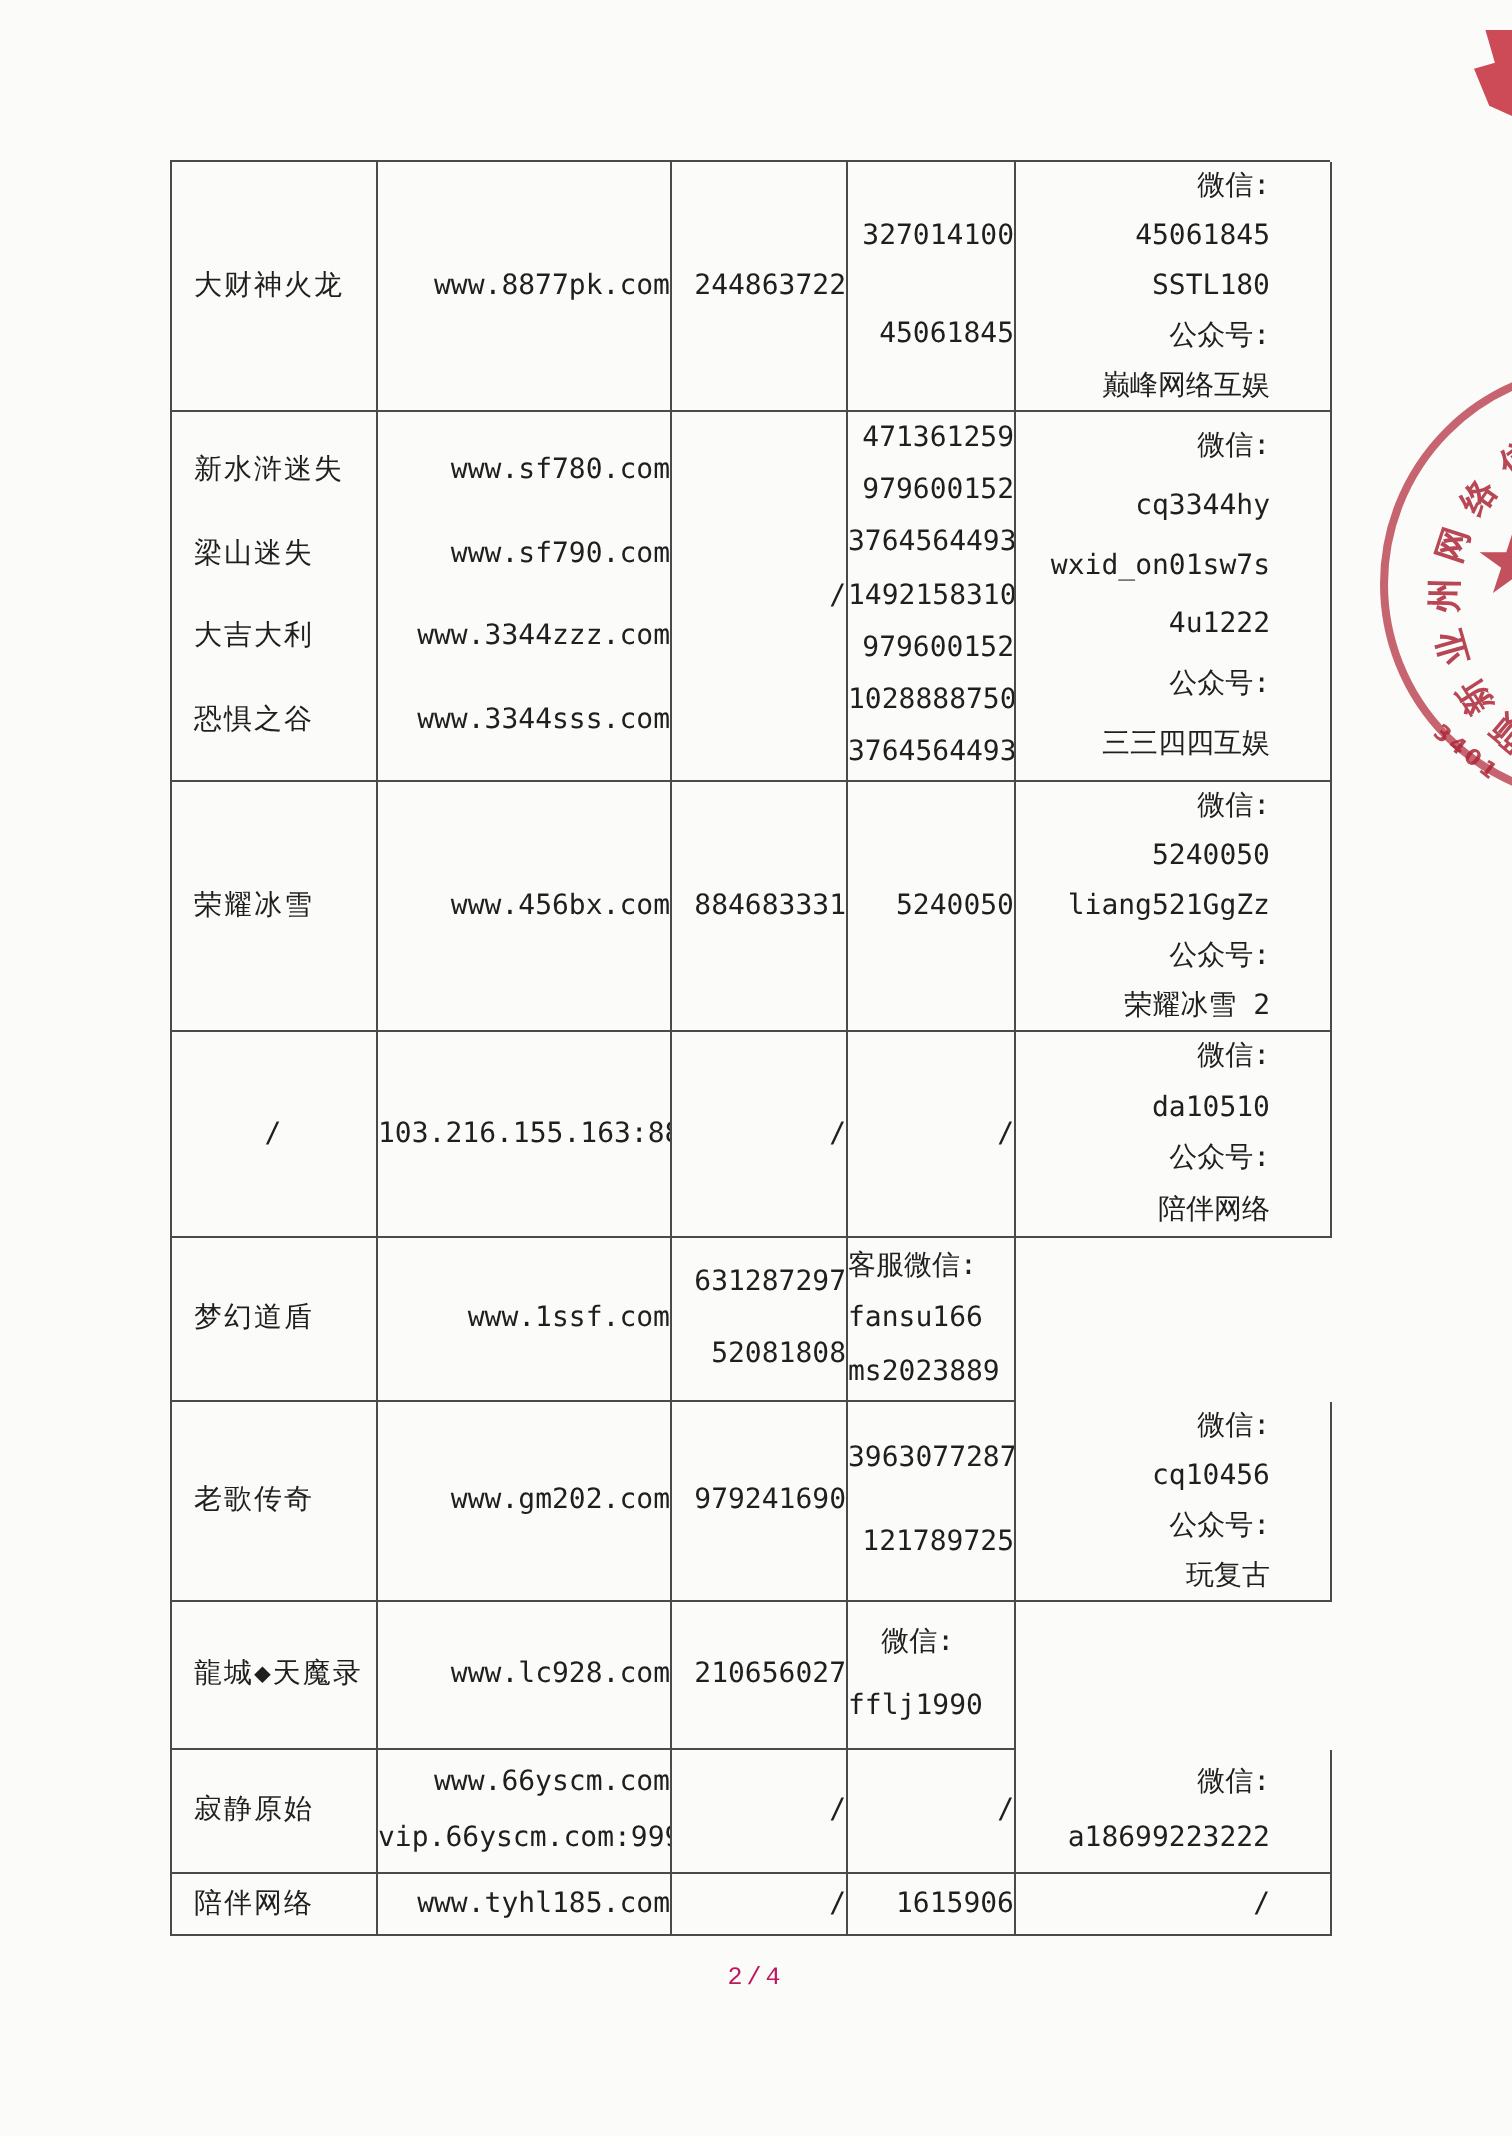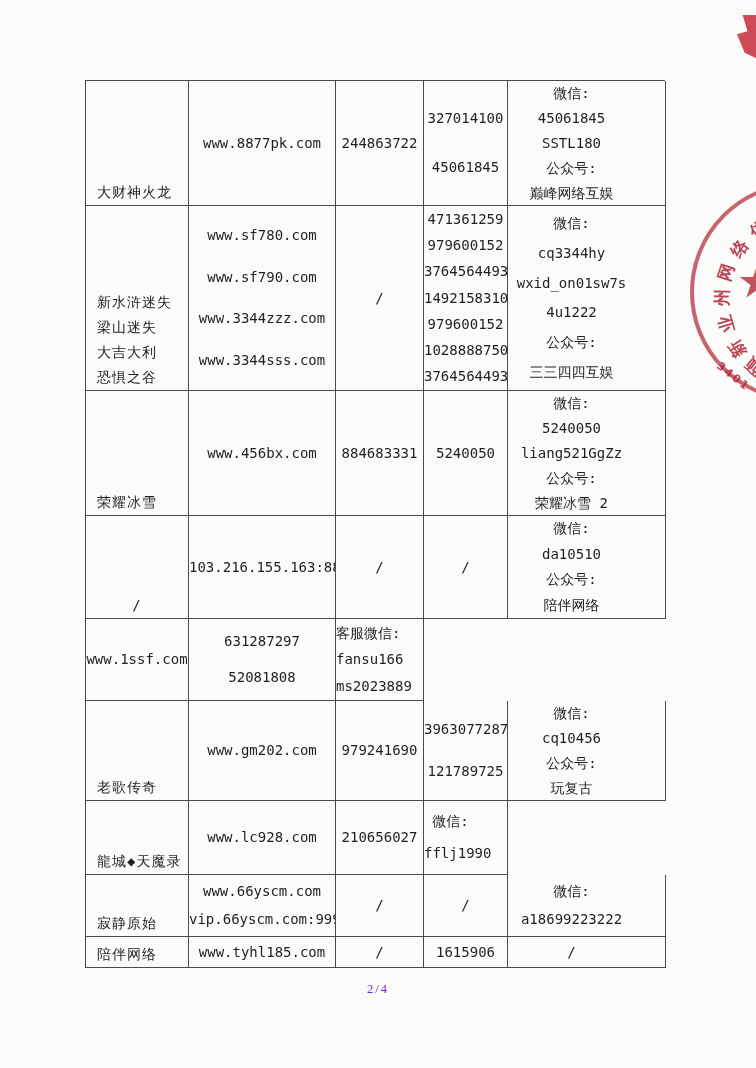--- a/index.html
+++ b/index.html
@@ -21,32 +21,32 @@
     grid-template-columns:103px 147px 88px 84px 158px;
     box-sizing:border-box;
   }
   .t-cell{
     border-right:1px solid #4a4a4a;
     border-bottom:1px solid #4a4a4a;
     box-sizing:border-box;
     display:flex;flex-direction:column;
     justify-content:space-evenly;
     font-size:14px;
-    text-align:center;
+    text-align:right;
     overflow:hidden;
   }
   .line{line-height:25px;white-space:nowrap;}
-  .cell-game-name{text-align:left;padding-left:11px;letter-spacing:1px;justify-content:flex-end;}
+  .cell-game-name{text-align:left;padding-left:11px;letter-spacing:1px;}
   .cell-game-name .slash{text-align:center;margin-left:-11px;}
   .cell-wechat{padding-right:30px;}
   .footer{
     position:absolute;left:0;right:0;top:982px;
     text-align:center;
-    font-family:Liberation Serif, serif;
-    font-size:12.5px;color:#6d28d9;letter-spacing:2px;
+    font-family:Liberation Mono, monospace;
+    font-size:12.5px;color:#be185d;letter-spacing:2px;
   }
   
   .stamp{
     position:absolute;left:690px;top:182px;width:220px;height:220px;
     border:4px solid rgba(177,42,58,.72);
     border-radius:50%;
     box-sizing:border-box;
   }
   .stamp-char{
     position:absolute;
@@ -169,20 +169,23 @@
           <div class="line slash">/</div>
         </div>
         <div class="t-cell cell-wechat">
           <div class="line">微信:</div>
           <div class="line">da10510</div>
           <div class="line">公众号:</div>
           <div class="line">陪伴网络</div>
         </div>
       </div>
       <div class="t-row" style="height: 82px;">
+        <div class="t-cell cell-game-name">
+          <div class="line">梦幻道盾</div>
+        </div>
         <div class="t-cell cell-websites">
           <div class="line">www.1ssf.com</div>
         </div>
         <div class="t-cell cell-qq-a">
           <div class="line">631287297</div>
           <div class="line">52081808</div>
         </div>
         <div class="t-cell cell-wechat">
           <div class="line">客服微信:</div>
           <div class="line">fansu166</div>

